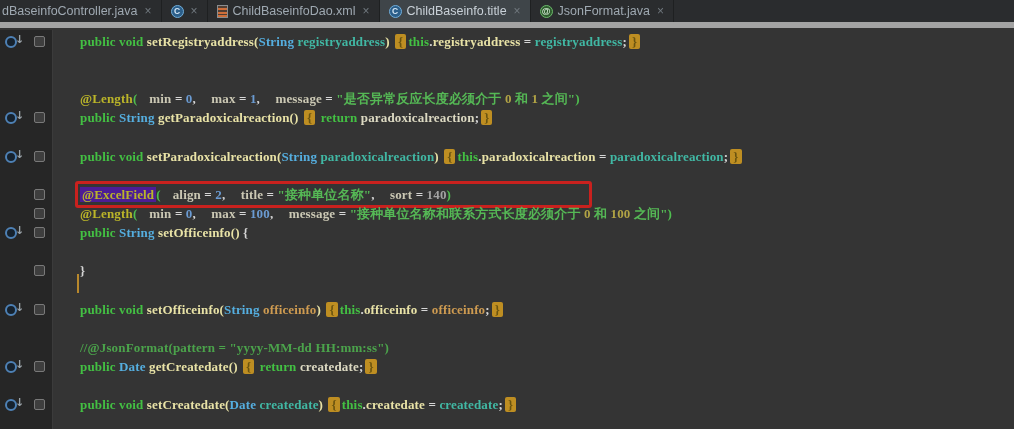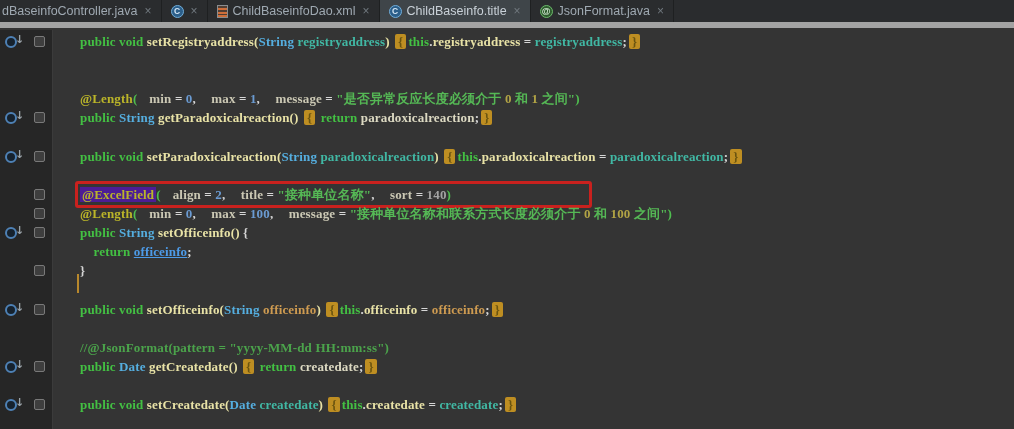--- a/index.html
+++ b/index.html
@@ -134,21 +134,20 @@
     <div class="red-box" style="top: 151px;"></div>
     <div class="code-line" style="top: 155px;"><span class="tk-annhl">@ExcelField</span><span class="tk-brk">(</span><span class="tk-att">align</span><span class="tk-op"> = </span><span class="tk-num">2</span><span class="tk-op">, </span><span class="tk-att">title</span><span class="tk-op"> = </span><span class="tk-str">"接种单位名称"</span><span class="tk-op">, </span><span class="tk-att">sort</span><span class="tk-op"> = </span><span class="tk-num2">140</span><span class="tk-brk">)</span></div>
     <div class="g-sq" style="top: 178px;"></div>
     <div class="code-line" style="top: 174px;"><span class="tk-ann">@Length</span><span class="tk-brk">(</span><span class="tk-att">min</span><span class="tk-op"> = </span><span class="tk-num">0</span><span class="tk-op">, </span><span class="tk-att">max</span><span class="tk-op"> = </span><span class="tk-num">100</span><span class="tk-op">, </span><span class="tk-att">message</span><span class="tk-op"> = </span><span class="tk-str">"接种单位名称和联系方式长度必须介于 </span><span class="tk-snum">0</span><span class="tk-str"> 和 </span><span class="tk-snum">100</span><span class="tk-str"> 之间"</span><span class="tk-brk">)</span></div>
     <div class="g-impl" style="top: 196px;">
       <span class="circ"></span>
       <span class="arr">↓</span>
     </div>
     <div class="g-sq" style="top: 197px;"></div>
     <div class="code-line" style="top: 193px;"><span class="tk-kw">public</span><span class="tk-op"> </span><span class="tk-typ">String</span><span class="tk-op"> </span><span class="tk-mth">setOfficeinfo</span><span class="tk-mth">()</span><span class="tk-op"> </span><span class="tk-op">{</span></div>
-    <div class="code-line" style="top: 212px;"><span class="tk-op">    </span><span class="tk-kw">return</span><span class="tk-op"> </span><span class="tk-link">officeinfo</span><span class="tk-op">;</span></div>
     <div class="g-sq" style="top: 235px;"></div>
     <div class="code-line" style="top: 231px;"><span class="tk-op">}</span></div>
     <div class="g-impl" style="top: 273px;">
       <span class="circ"></span>
       <span class="arr">↓</span>
     </div>
     <div class="g-sq" style="top: 274px;"></div>
     <div class="code-line" style="top: 270px;"><span class="tk-kw">public</span><span class="tk-op"> </span><span class="tk-kw">void</span><span class="tk-op"> </span><span class="tk-mth">setOfficeinfo</span><span class="tk-mth">(</span><span class="tk-typ">String</span><span class="tk-op"> </span><span class="tk-fldo">officeinfo</span><span class="tk-mth">)</span><span class="tk-op"> </span><span class="tk-fold">{</span><span class="tk-kw">this</span><span class="tk-op">.</span><span class="tk-mth">officeinfo</span><span class="tk-op"> = </span><span class="tk-fldo">officeinfo</span><span class="tk-op">;</span><span class="tk-fold">}</span></div>
     <div class="code-line" style="top: 308px;"><span class="tk-cmt">//@JsonFormat(pattern = "yyyy-MM-dd HH:mm:ss")</span></div>
     <div class="g-impl" style="top: 330px;">

